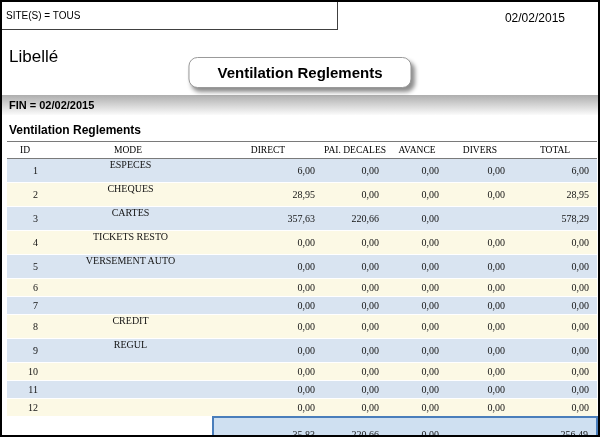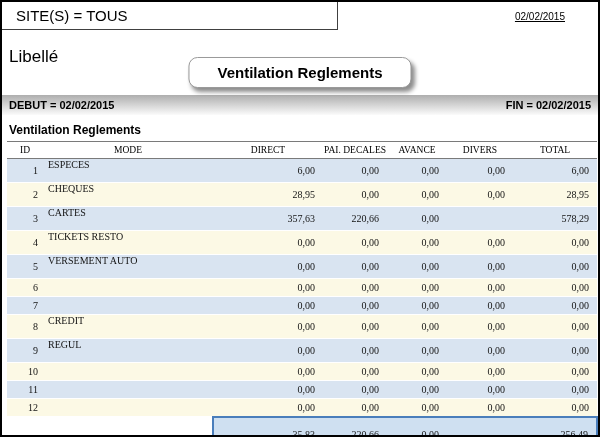--- a/index.html
+++ b/index.html
@@ -5,23 +5,23 @@
   * { box-sizing: border-box; }
   html, body { margin:0; padding:0; background:#ffffff; }
   .page {
     position:relative; width:600px; height:437px; background:#fff;
     border:2px solid #000; font-family:"Liberation Sans", sans-serif;
     color:#000; overflow:hidden;
   }
   .site-box {
     position:absolute; top:0; left:0; width:336px; height:28px;
     border-right:1px solid #404040; border-bottom:1px solid #404040;
-    font-size:15px; line-height:27px; padding-left:14px;
-  }
-  .report-date { position:absolute; top:9px; right:33px; font-size:10px;text-decoration:underline; }
+    font-size:10px; line-height:27px; padding-left:4px;
+  }
+  .report-date { position:absolute; top:9px; right:33px; font-size:12px; }
   .libelle { position:absolute; top:45px; left:7px; font-size:17px; }
   .title-box {
     position:absolute; top:55px; left:50%; transform:translateX(-50%);
     border:1px solid #9a9a9a; border-radius:9px; padding:6px 28px;
     font-size:15px; font-weight:bold; background:#fff;
     box-shadow:3px 4px 4px rgba(0,0,0,0.45); white-space:nowrap; z-index:2;
   }
   .range-bar {
     position:absolute; top:93px; left:0; width:100%; height:20px;
     background:linear-gradient(to bottom, #aeaeae, #fbfbfb);
@@ -34,21 +34,21 @@
     font-size:9.5px; font-weight:normal; text-align:center; height:17px;
     border-top:1px solid #7a7a7a; border-bottom:1px solid #7a7a7a;
     padding:0; white-space:nowrap; overflow:hidden;
   }
   td {
     font-size:10px; height:18px; padding:0 8px 0 0;
     border-bottom:1px solid #fff; text-align:right;
     white-space:nowrap; overflow:hidden; color:#141414;
   }
   td.c-id { padding:0 5px 0 0; }
-  td.c-mode { text-align:left; padding:0 0 12px 5px; }
+  td.c-mode { text-align:center; padding:0 0 12px 5px; }
   tr.row-blue td { background:var(--row-blue,#d9e4f1); }
   tr.row-yellow td { background:var(--row-yellow,#fcf9e5); }
   tfoot td { height:35px; background:#fff; border-bottom:none; }
   tfoot td.t {
     background:var(--total-bg,#cfe0f1);
     border-top:2px solid var(--total-border,#4a7ebb);
     border-bottom:2px solid var(--total-border,#4a7ebb);
   }
   tfoot td.t-first { border-left:2px solid var(--total-border,#4a7ebb); }
   tfoot td.t-last  { border-right:2px solid var(--total-border,#4a7ebb);margin-top:25px; }
@@ -64,21 +64,20 @@
 
   <div class="report-date">02/02/2015</div>
 
   <div class="libelle">Libellé</div>
 
   <div class="title-box">
     <span>Ventilation Reglements</span>
   </div>
 
   <div class="range-bar">
-    <span>DEBUT = 02/02/2015</span>
     <span>FIN = 02/02/2015</span>
   </div>
 
   <div class="section-title">Ventilation Reglements</div>
 
   <table class="report">
     <colgroup>
       <col style="width:36px">
         <col style="width:170px">
         <col style="width:110px">

